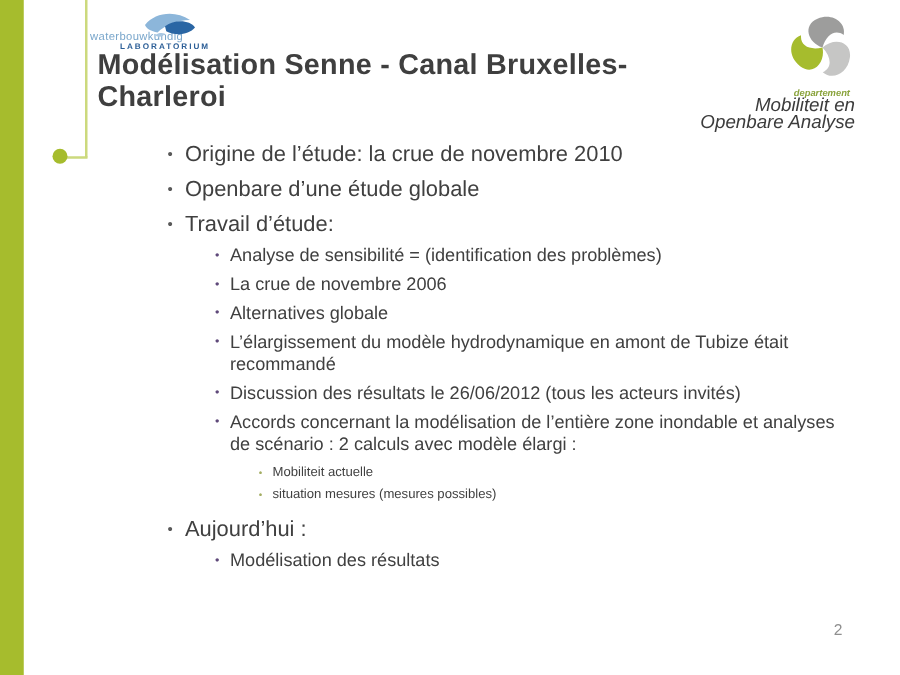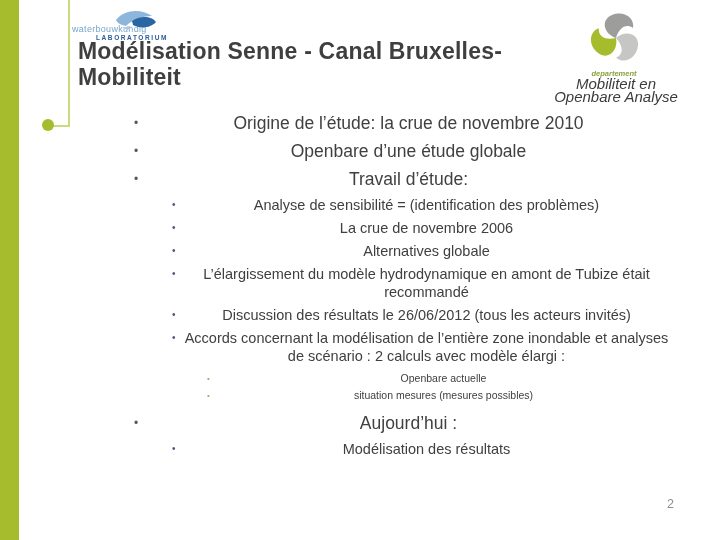--- a/index.html
+++ b/index.html
@@ -16,29 +16,29 @@
   .wl{position:absolute;left:72px;top:8px;width:110px;}
   .wl-swoosh{position:absolute;left:42px;top:0;}
   .wl-name{margin-top:16px;font-size:9px;color:#79a6cb;letter-spacing:.3px;}
   .wl-lab{font-size:6.5px;color:#2a5d96;font-weight:bold;letter-spacing:1.6px;margin-left:24px;}
 
   
   .title{position:absolute;left:78px;top:38px;width:540px;font-size:23px;line-height:26px;
          font-weight:700;color:#3f3f3f;letter-spacing:.2px;}
 
   
-  .mow{position:absolute;right:22px;top:10px;width:150px;text-align:center;}
+  .mow{position:absolute;right:22px;top:10px;width:150px;text-align:right;}
   .mow-icon{margin-right:14px;}
   .mow-dept{font-size:7.5px;color:#8aa33b;font-style:italic;font-weight:bold;padding-right:18px;margin-top:1px;}
   .mow-line{font-size:15px;color:#3c3c3c;font-style:italic;line-height:12.5px;padding-right:14px;}
 
   
   .content{position:absolute;left:134px;top:112px;width:535px;}
   .item{display:flex;}
-  .txt{flex:1;text-align:center;}
+  .txt{flex:1;}
   .bullet{flex:none;}
   .l1{font-size:17.5px;line-height:22px;margin-bottom:6px;}
   .l2{font-size:14.5px;line-height:18px;margin-bottom:5px;padding-left:38px;}
   .l3{font-size:10.5px;line-height:17px;margin-bottom:0;padding-left:73px;}
   .l1 .bullet{width:14px;font-size:12px;color:#595959;}
   .l2 .bullet{width:12px;font-size:10px;color:#5f497a;}
   .l3 .bullet{width:11px;font-size:8px;color:#a3ad62;}
   .mt8{margin-top:8px;}
 
   .page-num{position:absolute;right:46px;top:497px;font-size:12.5px;color:#8f8f8f;}
@@ -58,21 +58,21 @@
       <path fill="#8cb6da" d="M2 12 C 10 2 26 0 38 8 C 28 8 18 12 12 18 C 7 17 3 15 2 12 Z"></path>
       <path fill="#2a66a4" d="M18 13 C 26 7 38 8 42 14 C 37 20 26 21 19 17 Z"></path>
       <path fill="#aac8e2" d="M10 20 C 13 18 16 18 18 19 C 16 22 12 22 10 20 Z"></path>
     </svg>
     <div class="wl-name">waterbouwkundig</div>
     <div class="wl-lab">LABORATORIUM</div>
   </div>
 
   <div class="title">
     <div>Modélisation Senne - Canal Bruxelles-</div>
-    <div>Mobiliteit</div>
+    <div>Charleroi</div>
   </div>
 
   <div class="mow">
     <svg class="mow-icon" width="52" height="54" viewBox="0 0 52 54">
       <path fill="#9d9d9c" d="M26 28 C 14 24 10 10 22 5 C 34 0 45 8 43 18 C 36 13 29 18 26 28 Z"></path>
       <path fill="#c6c6c5" transform="rotate(120 26 28)" d="M26 28 C 14 24 10 10 22 5 C 34 0 45 8 43 18 C 36 13 29 18 26 28 Z"></path>
       <path fill="#a6bc2d" transform="rotate(240 26 28)" d="M26 28 C 14 24 10 10 22 5 C 34 0 45 8 43 18 C 36 13 29 18 26 28 Z"></path>
     </svg>
     <div class="mow-dept">departement</div>
     <div class="mow-line">Mobiliteit en</div>
@@ -114,21 +114,21 @@
       <span class="bullet">•</span>
       <span class="txt">Discussion des résultats le 26/06/2012 (tous les acteurs invités)</span>
     </div>
     <div class="item l2">
       <span class="bullet">•</span>
       <span class="txt">Accords concernant la modélisation de l’entière zone inondable et analyses de scénario : 2 calculs avec modèle élargi :</span>
     </div>
 
     <div class="item l3">
       <span class="bullet">•</span>
-      <span class="txt">Openbare actuelle</span>
+      <span class="txt">Mobiliteit actuelle</span>
     </div>
     <div class="item l3">
       <span class="bullet">•</span>
       <span class="txt">situation mesures (mesures possibles)</span>
     </div>
 
     <div class="item l1 mt8">
       <span class="bullet">•</span>
       <span class="txt">Aujourd’hui :</span>
     </div>

